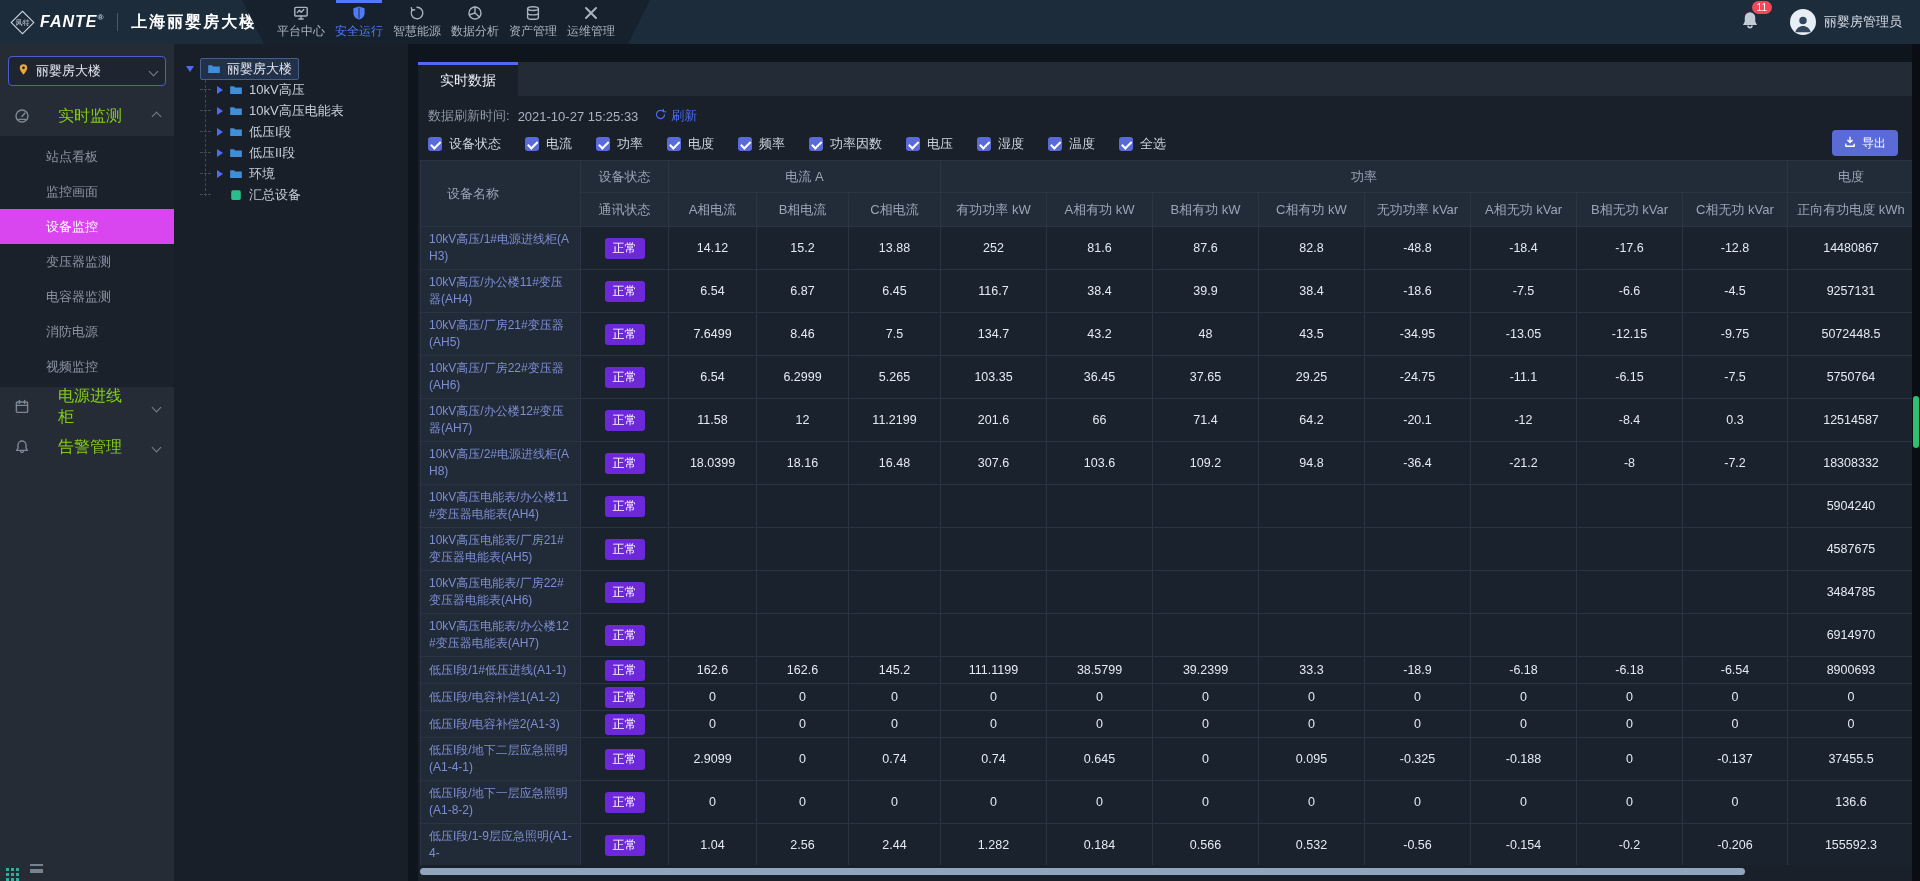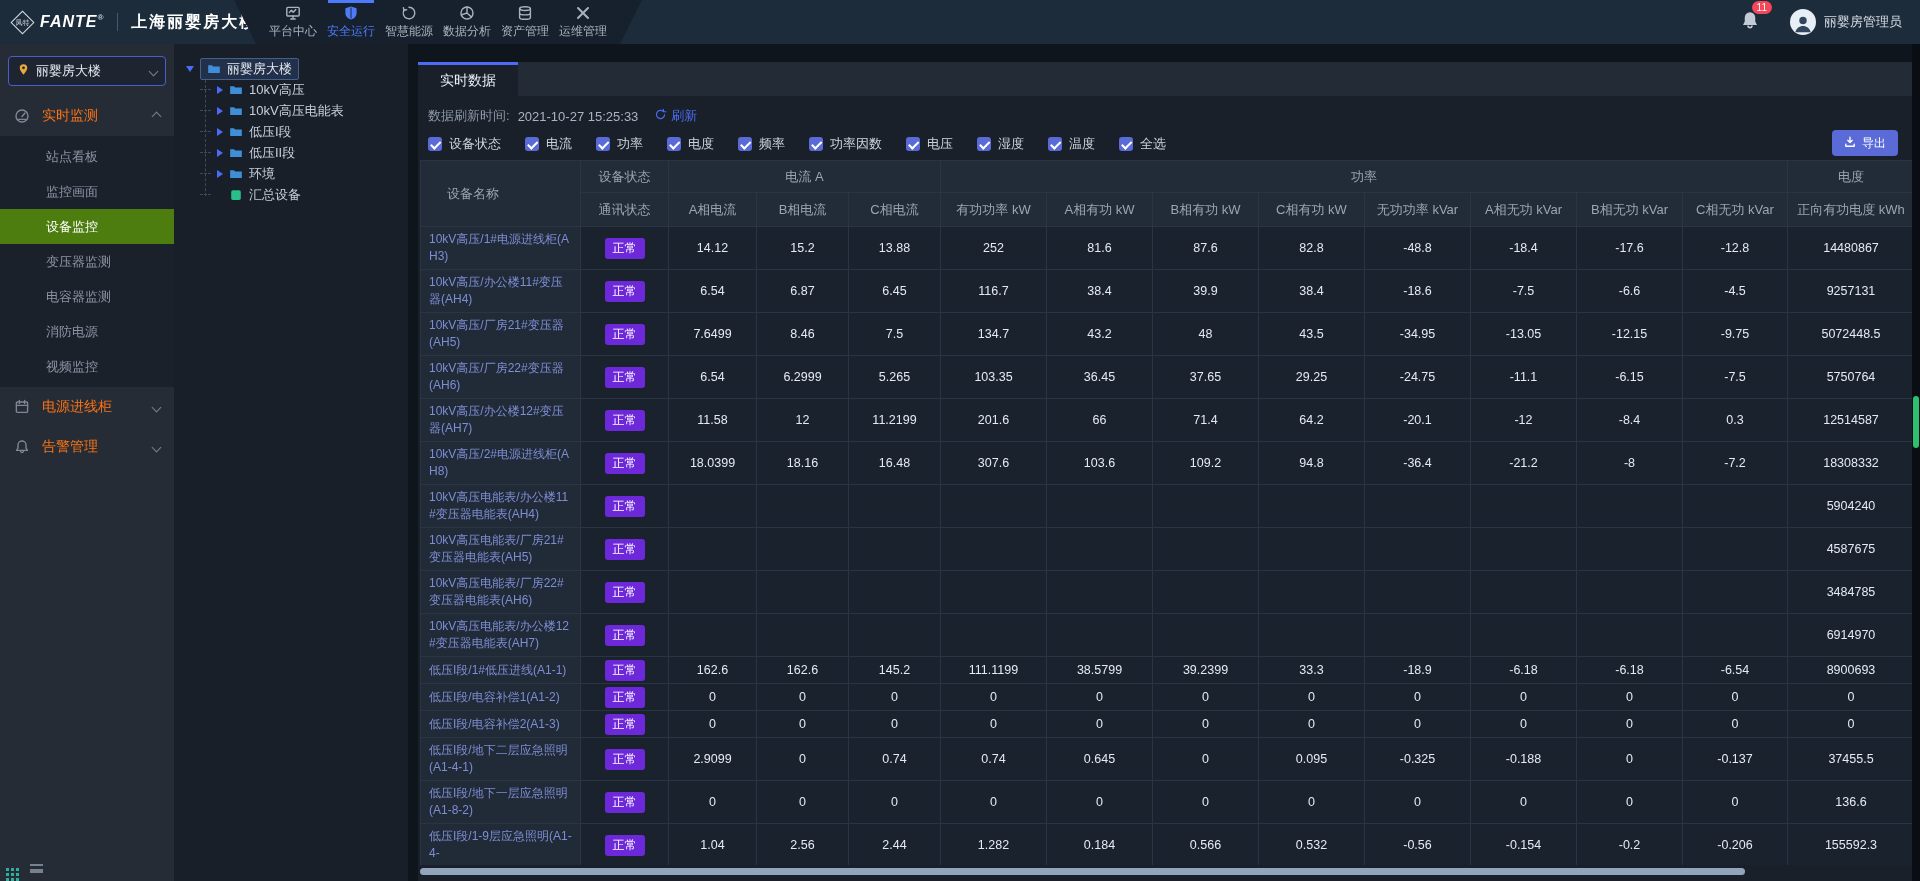--- a/index.html
+++ b/index.html
@@ -9,21 +9,21 @@
 
   
   header{position:absolute;top:0;left:0;right:0;height:44px;background:#1d2c3b;z-index:6}
   .logo-area{position:absolute;left:14px;top:0;height:44px;display:flex;align-items:center;gap:9px}
   .diamond{width:17px;height:17px;border:1.5px solid #d7dde5;transform:rotate(45deg);display:flex;align-items:center;justify-content:center;flex:none}
   .diamond span{transform:rotate(-45deg);font-size:7px;color:#d7dde5;white-space:nowrap}
   .brand{color:#fff;font-weight:700;font-style:italic;font-size:16px;letter-spacing:1px}
   .reg{color:#c9d2dc;font-size:8px;vertical-align:top}
   .logo-div{width:1px;height:18px;background:#45586c;margin:0 4px}
   .building{color:#fff;font-size:16px;font-weight:700;letter-spacing:2px}
-  .topnav{position:absolute;left:234px;top:0;height:44px;display:flex;background:#16212d;
+  .topnav{position:absolute;left:242px;top:0;height:44px;display:flex;background:#16212d;
     clip-path:polygon(0 0,100% 0,calc(100% - 22px) 100%,22px 100%);padding:0 30px}
   .nav-item{width:58px;display:flex;flex-direction:column;align-items:center;justify-content:center;gap:2px;
     color:#a9b3c0;font-size:12px;position:relative;cursor:pointer}
   .nav-item svg{width:16px;height:16px}
   .nav-item.active{color:#4d7bfa}
   .nav-item.active::before{content:"";position:absolute;top:0;left:6px;right:6px;height:3px;background:#4d7bfa}
   .header-right{position:absolute;right:0;top:0;height:44px;display:flex;align-items:center;gap:30px;padding-right:18px}
   .weather{display:flex;align-items:center;gap:6px}
   .weather svg{width:30px;height:30px}
   .temp{font-size:20px;color:#fff}
@@ -39,26 +39,26 @@
   .username{font-size:13px;color:#d6dde6}
 
   
   .sidebar{position:absolute;top:44px;left:0;width:174px;bottom:0;background:#252c36}
   .site-select{margin:12px 8px 10px 8px;height:30px;border:1px solid #4a5ed2;border-radius:4px;background:#1f2530;
     display:flex;align-items:center;padding:0 8px;gap:6px;cursor:pointer}
   .site-select svg{width:13px;height:13px;flex:none}
   .site-select .val{font-size:13px;color:#e6ebf2;flex:1}
   .chev{width:7px;height:7px;border:solid #77828f;border-width:0 1.5px 1.5px 0;transform:rotate(45deg);flex:none}
   .chev.up{transform:rotate(-135deg)}
-  .menu-item{height:40px;display:flex;align-items:center;padding:0 14px;gap:12px;color:#f97316;font-size:14px;cursor:pointer}
+  .menu-item{height:40px;display:flex;align-items:center;padding:0 14px;gap:28px;color:#84cc16;font-size:16px;cursor:pointer}
   .menu-item svg{width:16px;height:16px;color:#7d8896}
   .menu-item .chev{margin-left:auto}
   .submenu{background:#1b212b;padding:3px 0}
   .sub-item{height:35px;display:flex;align-items:center;padding-left:46px;font-size:13px;color:#8b95a4;cursor:pointer}
-  .sub-item.selected{background:#4d7c0f;color:#fff}
+  .sub-item.selected{background:#d946ef;color:#fff}
   .dotgrid{position:absolute;left:6px;bottom:10px;width:3px;height:3px;background:#2fae9b;
     box-shadow:5px 0 #2fae9b,10px 0 #2fae9b,0 5px #2fae9b,5px 5px #2fae9b,10px 5px #2fae9b,0 10px #2fae9b,5px 10px #2fae9b,10px 10px #2fae9b;cursor:pointer}
   .listicon{position:absolute;left:30px;bottom:8px;width:13px;height:9px;border-top:2px solid #76828f;border-bottom:2px solid #76828f;cursor:pointer}
   .listicon::after{content:"";position:absolute;left:0;top:2.5px;width:13px;height:2px;background:#76828f}
 
   
   .tree-panel{position:absolute;top:44px;left:174px;width:234px;bottom:0;background:#191f29;padding:14px 0 0 12px}
   .tree{position:relative}
   .tree-vline{position:absolute;left:19px;top:22px;height:116px;border-left:1px dashed #3c4a5c}
   .tree-row{display:flex;align-items:center;height:21px;gap:6px;cursor:pointer;position:relative}

